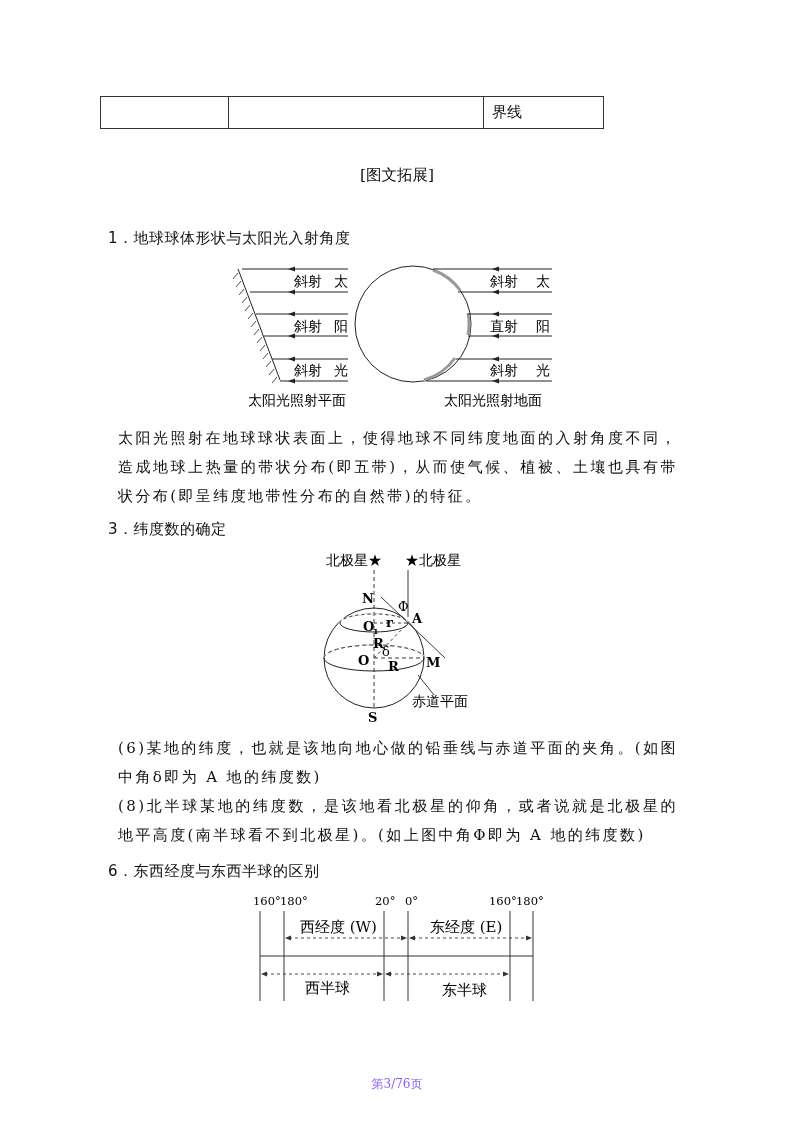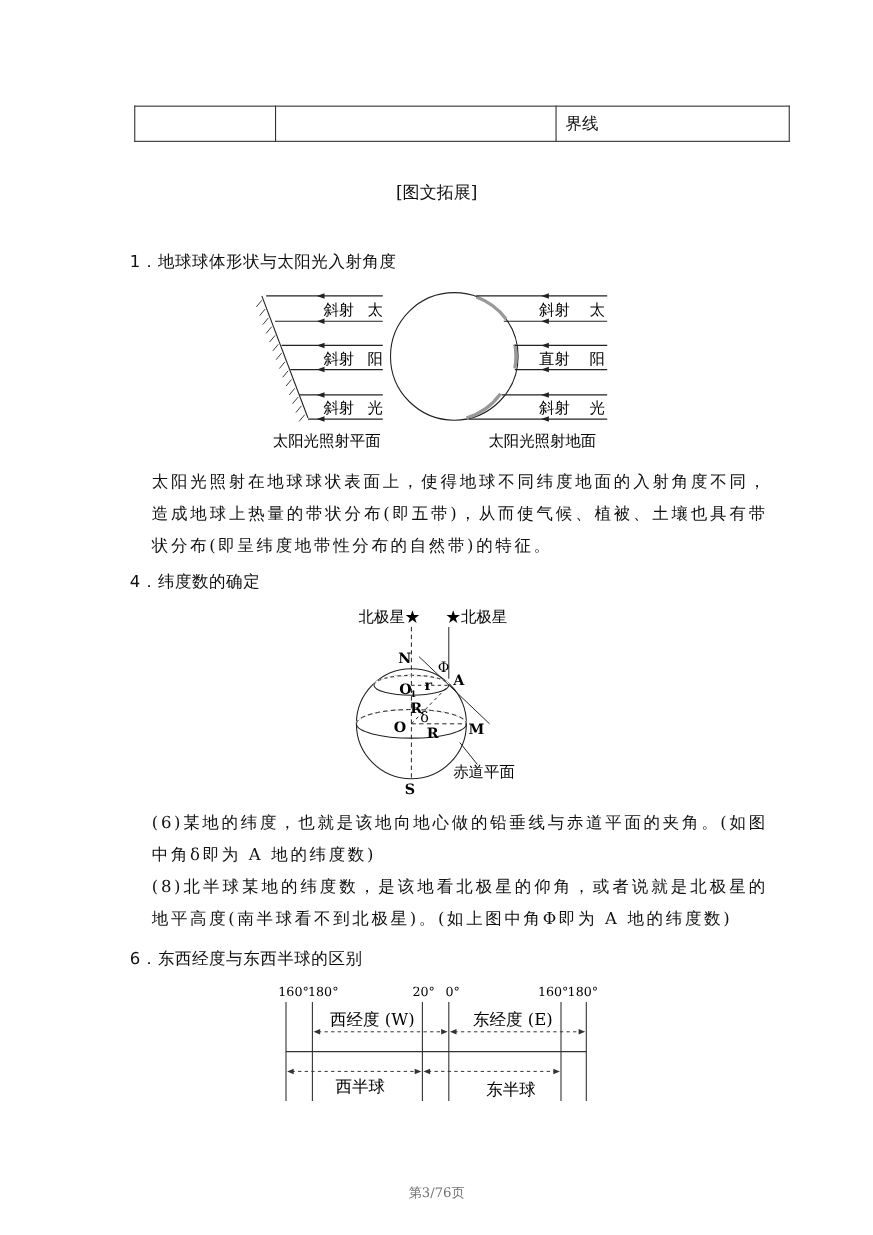--- a/index.html
+++ b/index.html
@@ -1,26 +1,26 @@
 <!DOCTYPE html>
 <html><head>
 <meta charset="utf-8">
 <style>
   html, body { margin:0; padding:0; background:#ffffff; }
   body { width:794px; height:1123px; position:relative; overflow:hidden;
          font-family:"DejaVu Serif","Liberation Serif",serif; color:#111; }
   .abs { position:absolute; }
-  table.top { position:absolute; left:122px; top:96px; width:596px; height:33px;
+  table.top { position:absolute; left:100px; top:96px; width:504px; height:33px;
               border-collapse:collapse; }
   table.top td { border:1.5px solid #333; padding:0 0 0 8px; font-size:15px; vertical-align:middle; }
   .center-title { left:0; width:794px; text-align:center; top:165px; font-size:15.5px; }
-  .heading { left:118px; font-family:"DejaVu Sans","Liberation Sans",sans-serif; font-size:15px; letter-spacing:0.5px; }
-  .para { left:118px; width:560px; font-size:15px; line-height:29px; letter-spacing:2.4px; text-align:justify;margin-left:20px; }
+  .heading { left:108px; font-family:"DejaVu Sans","Liberation Sans",sans-serif; font-size:15px; letter-spacing:0.5px; }
+  .para { left:118px; width:560px; font-size:15px; line-height:29px; letter-spacing:2.4px; text-align:justify; }
   .para p { margin:0; }
-  .footer { left:0; width:794px; text-align:center; top:1076px; font-size:12px; color:#737373; }
+  .footer { left:0; width:794px; text-align:center; top:1076px; font-size:12px; color:#8b5cf6; }
   svg text { font-family:"DejaVu Serif","Liberation Serif",serif; }
 </style>
 </head>
 <body>
 
 <table class="top">
   <tbody>
       <tr>
     <td style="width:119px"></td>
     <td style="width:246px"></td>
@@ -109,21 +109,21 @@
   <text x="306" y="76" font-size="14">阳</text>
   <text x="260" y="120" font-size="14">斜射</text>
   <text x="306" y="120" font-size="14">光</text>
   <text x="214" y="150" font-size="14">太阳光照射地面</text>
 </svg>
 
 <div class="abs para" style="top:424px">
   <p>太阳光照射在地球球状表面上，使得地球不同纬度地面的入射角度不同，造成地球上热量的带状分布(即五带)，从而使气候、植被、土壤也具有带状分布(即呈纬度地带性分布的自然带)的特征。</p>
 </div>
 
-<div class="abs heading" style="top:520px">4．纬度数的确定</div>
+<div class="abs heading" style="top:520px">3．纬度数的确定</div>
 
 <svg class="abs" style="left:310px; top:545px" width="180" height="180">
   <text x="16" y="20" font-size="14">北极星★</text>
   <text x="95" y="20" font-size="14">★北极星</text>
 
   <circle cx="64" cy="113" r="50" fill="none" stroke="#222" stroke-width="1"></circle>
 
   <line x1="64" y1="25" x2="64" y2="165" stroke="#222" stroke-width="0.9" stroke-dasharray="4,3"></line>
 
   <line x1="98" y1="25" x2="98" y2="72" stroke="#222" stroke-width="0.9"></line>

